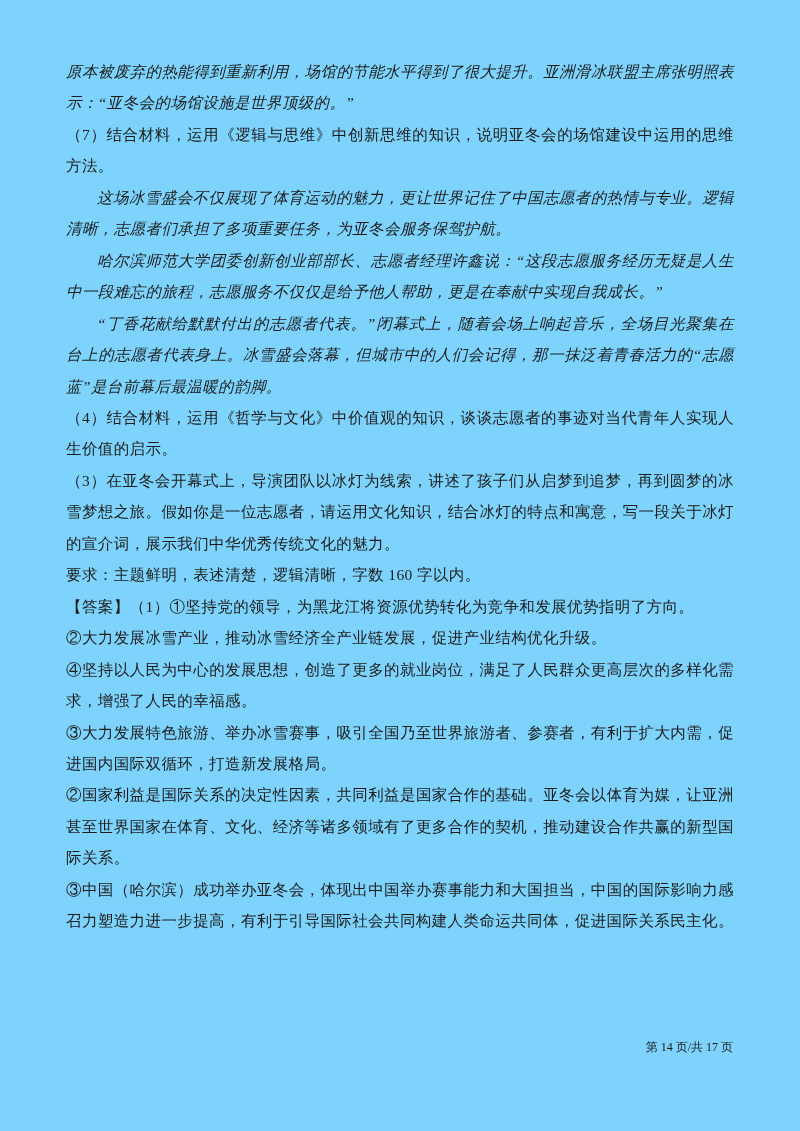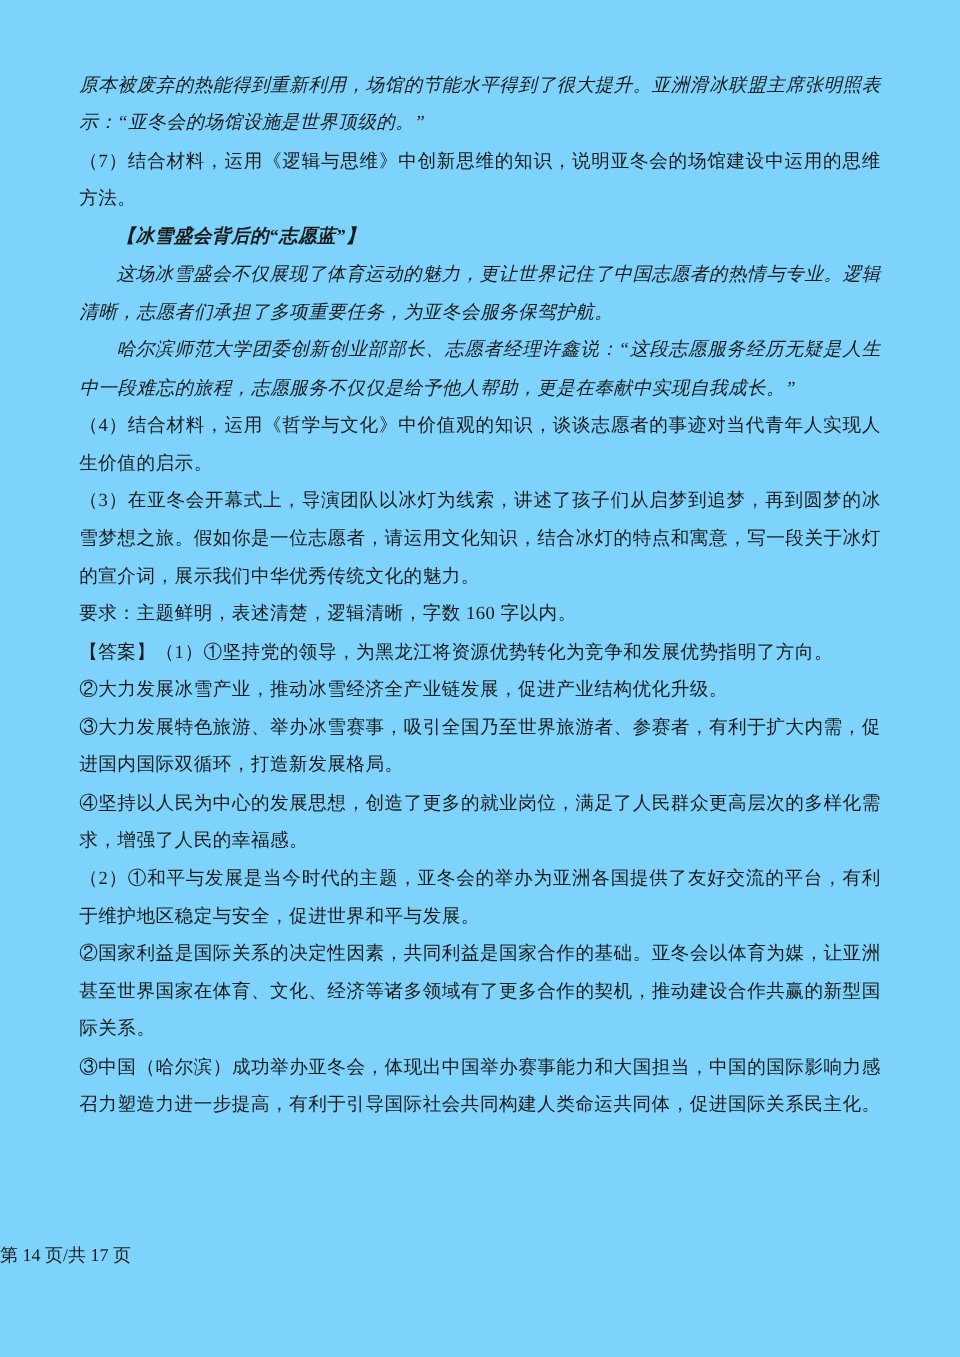--- a/index.html
+++ b/index.html
@@ -50,41 +50,40 @@
     font-style: normal;
   }
   .indent-2em {
     text-indent: 2em;
   }
   .footer {
     position: absolute;
     top: 1032px;
     left: 0;
     width: 733px;
-    text-align: left;
-    font-size: 15px;
+    text-align: right;
+    font-size: 12px;
     line-height: 31px;
     color: #1c1c1c;
   }
 </style>
 </head>
 <body>
 
 <div class="page">
   <div class="content" id="paragraphs">
       <p class="material">原本被废弃的热能得到重新利用，场馆的节能水平得到了很大提升。亚洲滑冰联盟主席张明照表示：“亚冬会的场馆设施是世界顶级的。”</p>
       <p class="question">（7）结合材料，运用《逻辑与思维》中创新思维的知识，说明亚冬会的场馆建设中运用的思维方法。</p>
-      <p class="material-header indent-2em">【冰雪盛会背后的“志愿蓝”】</p>
       <p class="material indent-2em">这场冰雪盛会不仅展现了体育运动的魅力，更让世界记住了中国志愿者的热情与专业。逻辑清晰，志愿者们承担了多项重要任务，为亚冬会服务保驾护航。</p>
       <p class="material indent-2em">哈尔滨师范大学团委创新创业部部长、志愿者经理许鑫说：“这段志愿服务经历无疑是人生中一段难忘的旅程，志愿服务不仅仅是给予他人帮助，更是在奉献中实现自我成长。”</p>
+      <p class="material indent-2em">“丁香花献给默默付出的志愿者代表。”闭幕式上，随着会场上响起音乐，全场目光聚集在台上的志愿者代表身上。冰雪盛会落幕，但城市中的人们会记得，那一抹泛着青春活力的“志愿蓝”是台前幕后最温暖的韵脚。</p>
       <p class="question">（4）结合材料，运用《哲学与文化》中价值观的知识，谈谈志愿者的事迹对当代青年人实现人生价值的启示。</p>
       <p class="question">（3）在亚冬会开幕式上，导演团队以冰灯为线索，讲述了孩子们从启梦到追梦，再到圆梦的冰雪梦想之旅。假如你是一位志愿者，请运用文化知识，结合冰灯的特点和寓意，写一段关于冰灯的宣介词，展示我们中华优秀传统文化的魅力。</p>
       <p class="question">要求：主题鲜明，表述清楚，逻辑清晰，字数 160 字以内。</p>
       <p class="answer">【答案】（1）①坚持党的领导，为黑龙江将资源优势转化为竞争和发展优势指明了方向。</p>
       <p class="answer">②大力发展冰雪产业，推动冰雪经济全产业链发展，促进产业结构优化升级。</p>
+      <p class="answer">④坚持以人民为中心的发展思想，创造了更多的就业岗位，满足了人民群众更高层次的多样化需求，增强了人民的幸福感。</p>
       <p class="answer">③大力发展特色旅游、举办冰雪赛事，吸引全国乃至世界旅游者、参赛者，有利于扩大内需，促进国内国际双循环，打造新发展格局。</p>
-      <p class="answer">④坚持以人民为中心的发展思想，创造了更多的就业岗位，满足了人民群众更高层次的多样化需求，增强了人民的幸福感。</p>
-      <p class="answer">（2）①和平与发展是当今时代的主题，亚冬会的举办为亚洲各国提供了友好交流的平台，有利于维护地区稳定与安全，促进世界和平与发展。</p>
       <p class="answer">②国家利益是国际关系的决定性因素，共同利益是国家合作的基础。亚冬会以体育为媒，让亚洲甚至世界国家在体育、文化、经济等诸多领域有了更多合作的契机，推动建设合作共赢的新型国际关系。</p>
       <p class="answer">③中国（哈尔滨）成功举办亚冬会，体现出中国举办赛事能力和大国担当，中国的国际影响力感召力塑造力进一步提高，有利于引导国际社会共同构建人类命运共同体，促进国际关系民主化。</p>
     </div>
   <div class="footer">第 14 页/共 17 页</div>
 </div>
 
 </body></html>

